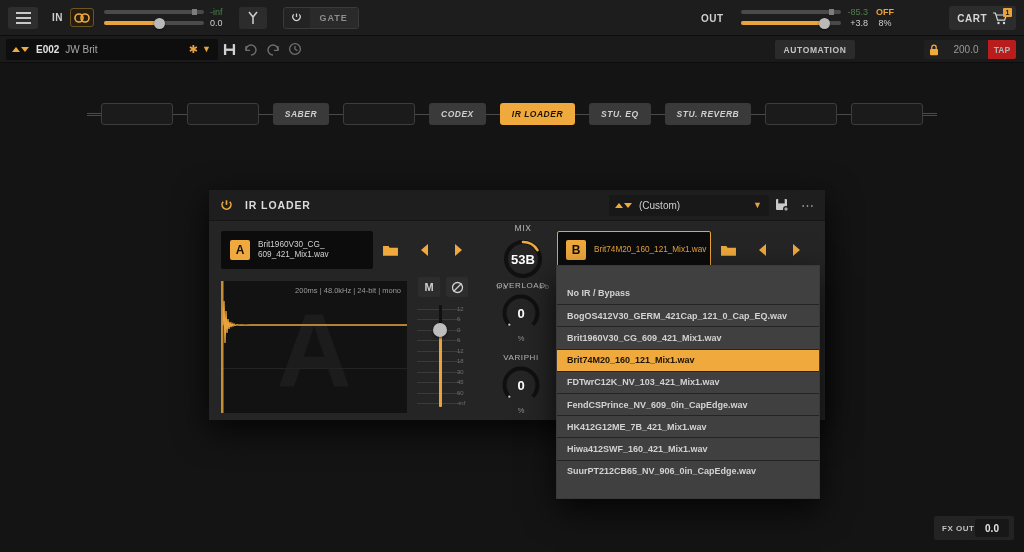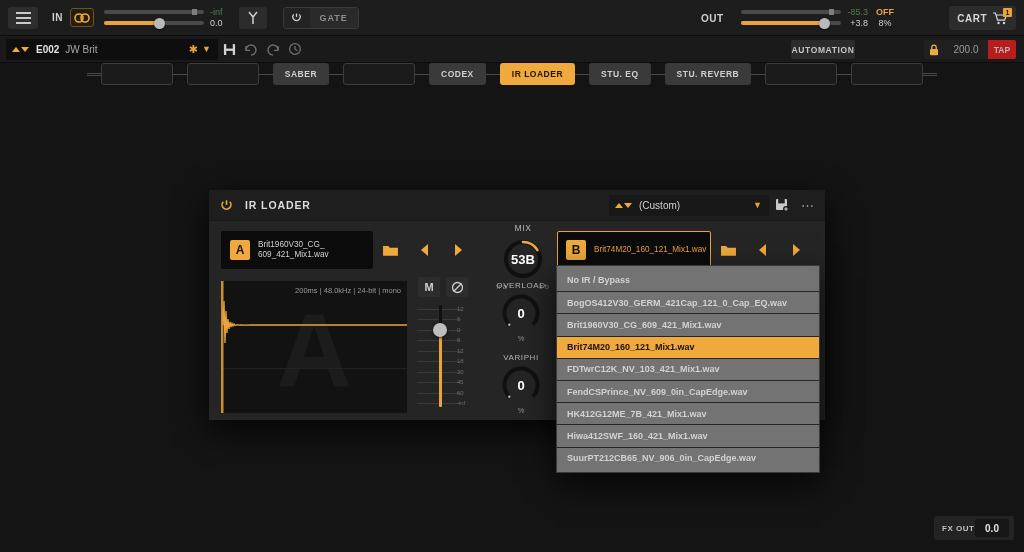--- a/index.html
+++ b/index.html
@@ -90,38 +90,38 @@
     margin-left: 6px; width: 212px; height: 21px; background: #0e0e0e; border-radius: 2px;
     display: flex; align-items: center; cursor: pointer;
   }
   .pf-arrows { margin-left: 6px; display: flex; gap: 1px; }
   .pf-name { margin-left: 7px; font-size: 10px; color: #e3e3e3; font-weight: bold; }
   .pf-sub { margin-left: 6px; font-size: 10px; color: #a8a8a8; }
   .pf-star { margin-left: auto; margin-right: 4px; color: #e8a33d; font-size: 11px; }
   .pf-chev { margin-right: 7px; color: #e8a33d; font-size: 9px; }
   .pbtn { width: 22px; height: 21px; display: flex; align-items: center; justify-content: center; cursor: pointer; }
   .automation-btn {
-    position: absolute; right: 169px; top: 4px; width: 64px; height: 19px;
+    position: absolute; right: 169px; top: 4px; width: 80px; height: 19px;
     background: #2b2b2b; border-radius: 2px; font-size: 8.5px; letter-spacing: .6px;
     color: #c4c4c4; display: flex; align-items: center; justify-content: center; cursor: pointer;
     font-weight: bold;
   }
   .tempo-group {
     position: absolute; right: 8px; top: 4px; height: 19px; display: flex; align-items: center;
     background: #202020; border-radius: 2px; overflow: hidden;
   }
   .lock-i { width: 20px; display:flex; align-items:center; justify-content:center; cursor:pointer; }
   .tempo-v { width: 44px; text-align: center; font-size: 10px; color: #9a9a9a; cursor: pointer; }
   .tap-b { width: 28px; height: 19px; background: #b91c1c; font-size: 8.5px; color: #b5b5b5;
            display: flex; align-items: center; justify-content: center; cursor: pointer; font-weight:bold;}
 
   
   .chain {
     position: absolute; left: 0; top: 63px; width: 1024px; height: 62px;
-    display: flex; align-items: flex-start; justify-content: center;
+    display: flex; align-items: flex-end; justify-content: center; font-style: italic;
   }
   .chain-inner { display: flex; align-items: center; }
   .wire { width: 14px; height: 1px; background: #4a4a4a; }
   .wire.dbl { height: 3px; border-top: 1px solid #4a4a4a; border-bottom: 1px solid #4a4a4a; background: transparent; }
   .slot {
     height: 22px; border-radius: 3px; display: flex; align-items: center;
     justify-content: center; font-size: 8.5px; letter-spacing: .5px; cursor: pointer;
     font-weight: bold;
   }
   .slot.empty { width: 72px; background: #1b1b1b; border: 1px solid #3d3d3d; }
@@ -220,24 +220,24 @@
   .rk.ov { top: 60px; }
   .rk.vp { top: 132px; }
   .rk-lbl { font-size: 8px; color: #b6b6b6; letter-spacing: .6px; }
   .rk-knob { position: relative; width: 40px; height: 40px; margin: 3px auto 0; }
   .rk-val { position: absolute; inset: 0; display: flex; align-items: center; justify-content: center;
             font-size: 13px; font-weight: bold; color: #fff; }
   .rk-unit { font-size: 7.5px; color: #8c8c8c; margin-top: 1px; }
 
   
   .dropdown {
-    position: absolute; left: 556px; top: 265px; width: 264px; background: #737373;
+    position: absolute; left: 556px; top: 265px; width: 264px; background: #404040;
     border: 1px solid #3a3a3a; z-index: 50;
     box-shadow: 0 12px 30px rgba(0,0,0,.75);
-    padding: 3px 0;
+    padding: 16px 0;
   }
   .dd-item {
     height: 22.2px; display: flex; align-items: center; padding-left: 10px;
     font-size: 9px; color: #d2d2d2; cursor: pointer; border-top: 1px solid #242424;
     font-weight: bold;
   }
   .dd-item:first-child { border-top: none; }
   .dd-item.sel { background: #efa93c; color: #1b1208; }
 
   

